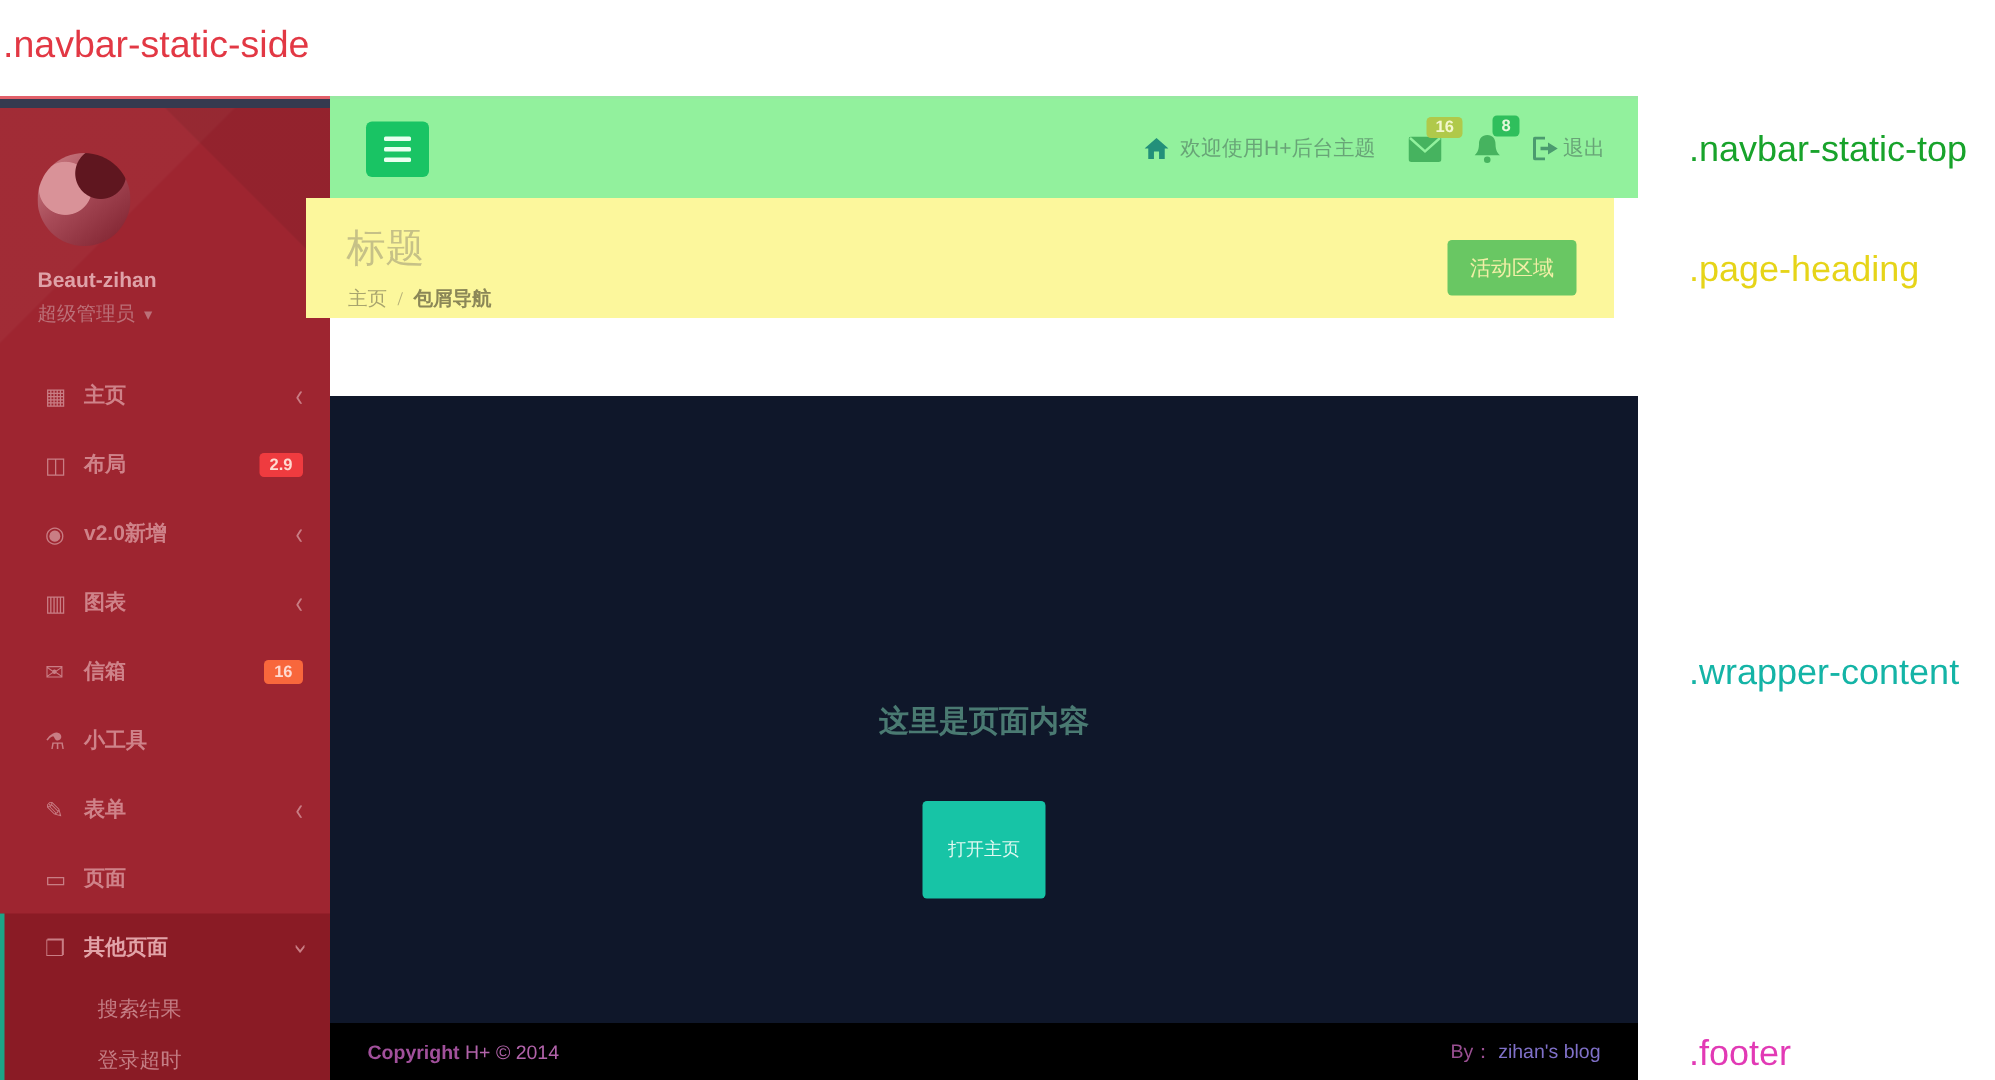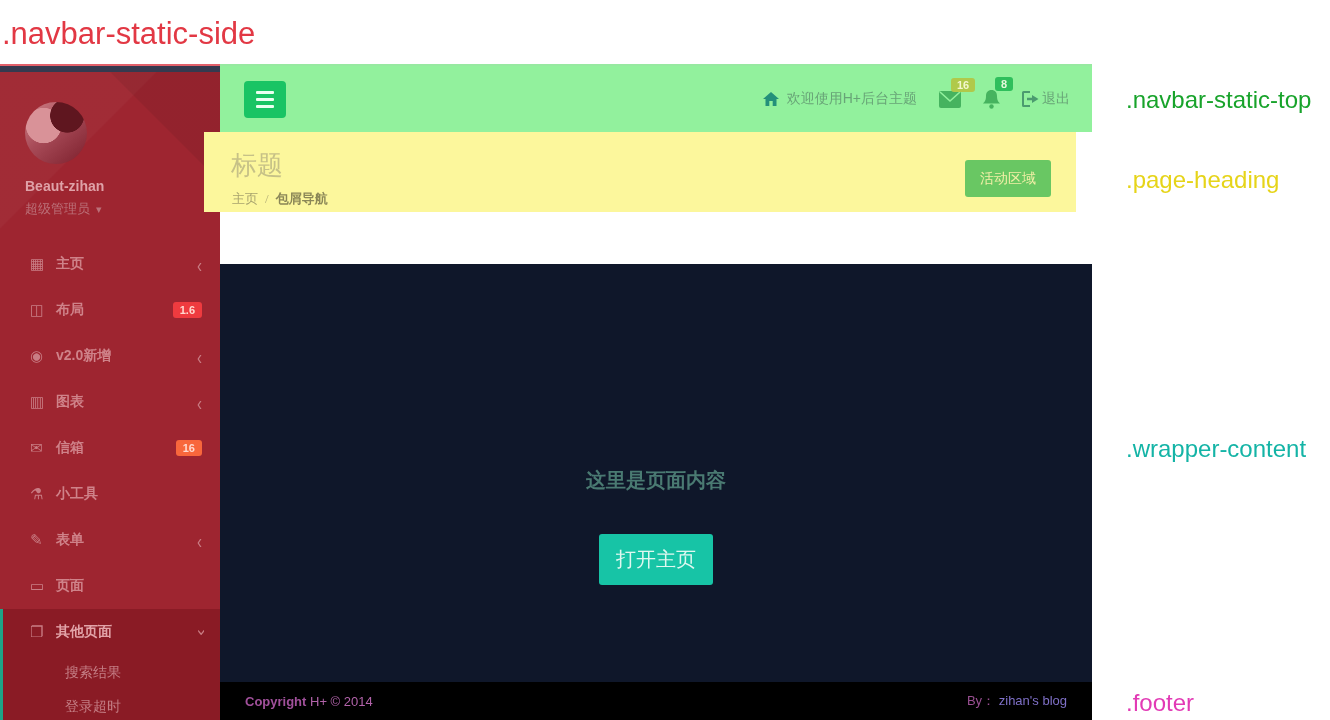--- a/index.html
+++ b/index.html
@@ -2,21 +2,21 @@
 <html><head>
 <meta charset="utf-8">
 <style>
   * { margin:0; padding:0; box-sizing:border-box; }
   html,body { width:1330px; height:720px; background:#ffffff; overflow:hidden;
               font-family:"Liberation Sans","DejaVu Sans",sans-serif; }
   .abs { position:absolute; }
 
   
   .anno { position:absolute; font-size:24px; font-weight:400; letter-spacing:0; }
-  #anno-side    { left:2px;    top:16px;  font-size:31px; }
+  #anno-side    { left:2px;    top:16px;  font-size:25px; }
   #anno-top     { left:1126px; top:86px;  }
   #anno-heading { left:1126px; top:166px; }
   #anno-content { left:1126px; top:435px; }
   #anno-footer  { left:1126px; top:689px; }
 
   
   #line-red   { left:0;    top:64px; width:220px; height:2px; background:#e2606a; }
   #line-green { left:220px; top:64px; width:872px; height:2px; background:#97e9a1; }
 
   
@@ -80,22 +80,22 @@
   #breadcrumb .crumb-active { font-weight:bold; color:#8b8757; }
   #action-btn { position:absolute; right:25px; top:28px; height:37px; padding:0 15px;
                 background:#69c763; border:none; border-radius:3px; color:#f2efa6;
                 font-size:14px; font-family:inherit; cursor:pointer; }
 
   
   #content-inner { height:100%; display:flex; flex-direction:column; align-items:center;
                    padding-top:203px; }
   #content-title { font-size:20px; font-weight:bold; color:#4a7a72; }
   #content-sub   { margin-top:16px; font-size:14px; color:#4d8b82; }
-  #open-home-btn { margin-top:40px; padding:12px 17px; background:#17c4a6; border:none;
-                   border-radius:3px; color:#dff8f0; font-size:20px; font-family:inherit; cursor:pointer; }
+  #open-home-btn { margin-top:40px; padding:24px 17px; background:#17c4a6; border:none;
+                   border-radius:3px; color:#dff8f0; font-size:12px; font-family:inherit; cursor:pointer; }
 
   
   #footer-inner { display:flex; justify-content:space-between; align-items:center;
                   height:100%; padding:0 25px; font-size:13px; }
   #copyright-strong { font-weight:bold; color:#a1509b; }
   #copyright-rest   { color:#b263aa; }
   #by-label { color:#9a4f92; }
   #by-link  { color:#7f70c8; cursor:pointer; }
 
   svg { display:block; }
@@ -127,21 +127,21 @@
     <span class="nav-icon">▦</span>
     <span class="nav-label">主页</span>
 
     <span class="nav-chev">‹</span>
   </div>
       </div>
       <div>
         <div class="nav-item">
     <span class="nav-icon">◫</span>
     <span class="nav-label">布局</span>
-    <span class="nav-badge" style="background: rgb(239, 59, 63);">1.6</span>
+    <span class="nav-badge" style="background: rgb(239, 59, 63);">2.9</span>
 
   </div>
       </div>
       <div>
         <div class="nav-item">
     <span class="nav-icon">◉</span>
     <span class="nav-label">v2.0新增</span>
 
     <span class="nav-chev">‹</span>
   </div>

